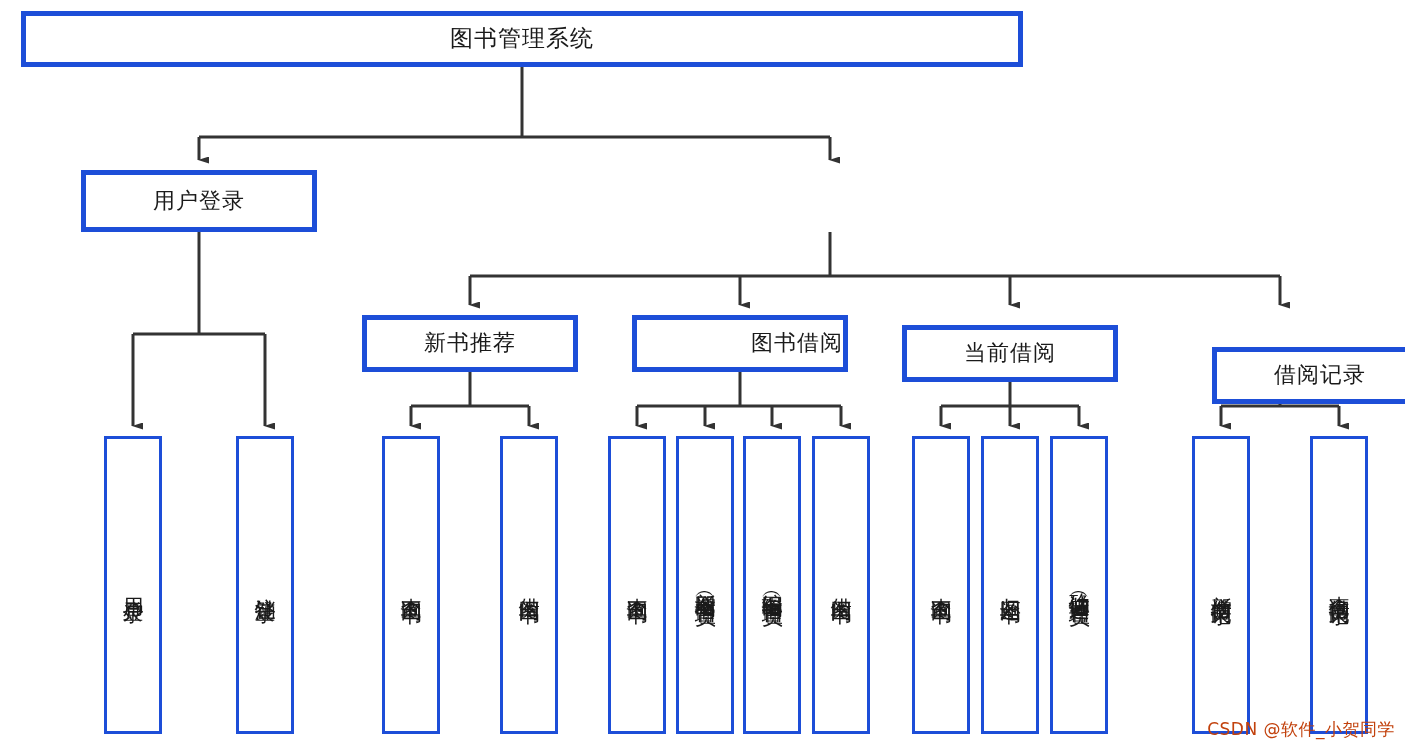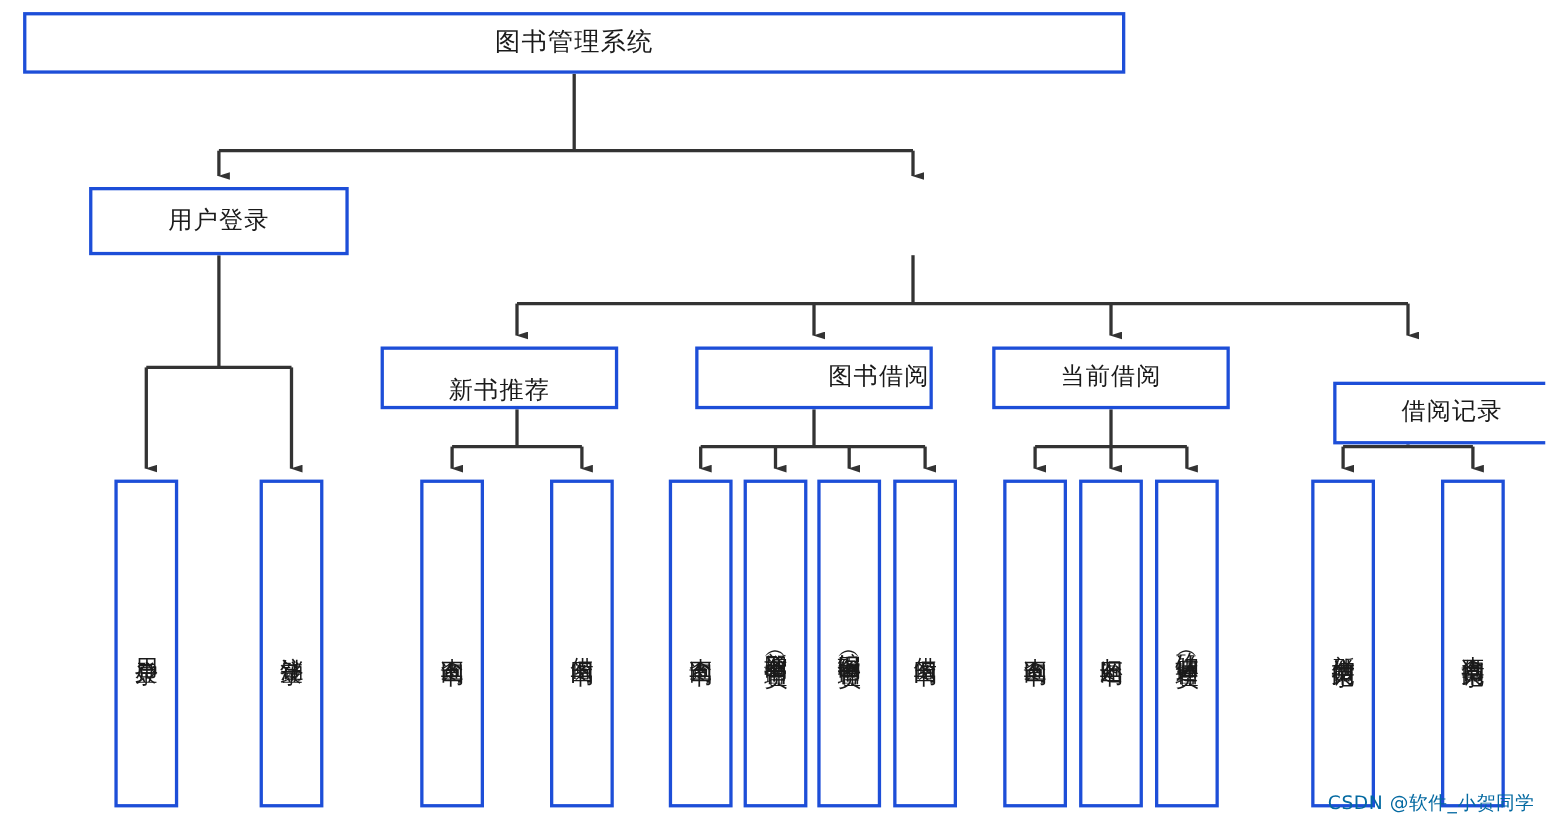--- a/index.html
+++ b/index.html
@@ -13,21 +13,21 @@
     width:1405px;
     height:747px;
     background:#ffffff;
     overflow:hidden;
   }
   
   .node{
     position:absolute;
     box-sizing:border-box;
     background:#ffffff;
-    border:3px solid #1d4ed8;
+    border:5px solid #1d4ed8;
     display:flex;
     align-items:center;
     justify-content:center;
     text-align:center;
   }
   .node.h-node{
     font-size:22px;
     line-height:1.2;
     letter-spacing:1px;
   }
@@ -55,21 +55,21 @@
     left:0;top:0;
     width:1405px;height:747px;
     pointer-events:none;
   }
   
   .watermark{
     position:absolute;
     right:10px;
     bottom:6px;
     font-size:17px;
-    color:#0369a1;
+    color:#c2410c;
     letter-spacing:0.5px;
     white-space:nowrap;
     font-family:"DejaVu Sans","Liberation Sans",sans-serif;
   }
 </style>
 </head>
 <body>
 
 <div id="canvas">
 
@@ -125,27 +125,27 @@
   </svg>
 
   <div class="node h-node root" style="left:21px;top:11px;width:1002px;height:56px;">
     <span>图书管理系统</span>
   </div>
 
   <div class="node h-node" style="left:81px;top:170px;width:236px;height:62px;">
     <span>用户登录</span>
   </div>
 
-  <div class="node h-node" style="left:346px;top:315px;width:216px;height:57px;align-items:flex-end;">
+  <div class="node h-node" style="left:362px;top:315px;width:216px;height:57px;">
     <span>新书推荐</span>
   </div>
   <div class="node h-node" style="left:632px;top:315px;width:216px;height:57px;justify-content:flex-end;">
     <span>图书借阅</span>
   </div>
-  <div class="node h-node" style="left:902px;top:315px;width:216px;height:57px;">
+  <div class="node h-node" style="left:902px;top:325px;width:216px;height:57px;">
     <span>当前借阅</span>
   </div>
   <div class="node h-node" style="left:1212px;top:315px;width:216px;height:57px;margin-top:32px;">
     <span>借阅记录</span>
   </div>
 
   <div class="node leaf" style="left:104px;top:436px;width:58px;height:298px;">
     <span class="vtext">用户登录</span>
   </div>
   <div class="node leaf" style="left:236px;top:436px;width:58px;height:298px;">

